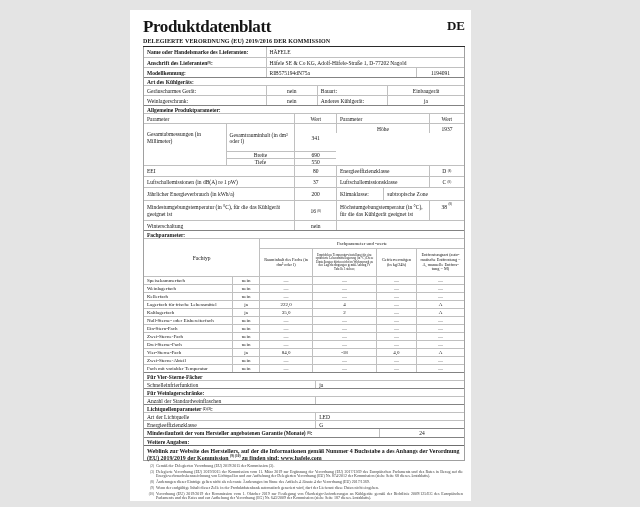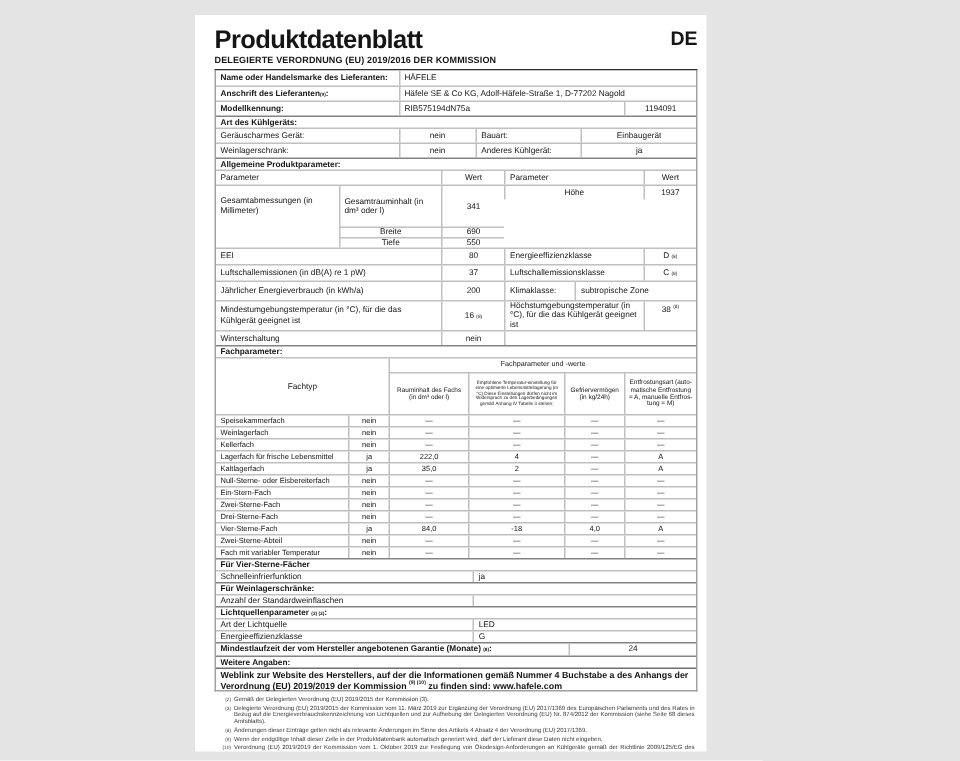--- a/index.html
+++ b/index.html
@@ -8,21 +8,21 @@
     background:#e4e4e4;
     font-family:"Liberation Sans", sans-serif;
     color:#151515;
     -webkit-font-smoothing:antialiased;
   }
   .page{
     position:absolute;left:130px;top:10px;width:341px;height:491px;
     background:#ffffff;box-sizing:border-box;
     padding:8px 6px 0 13px;overflow:hidden;
   }
-  .content{width:322px;}
+  .content{width:322px;font-family:Liberation Serif, serif;}
   .title-row{display:flex;justify-content:space-between;align-items:flex-start;height:20px;}
   .doc-title{font-size:17px;font-weight:bold;letter-spacing:-0.4px;line-height:18px;}
   .lang{font-size:13px;font-weight:bold;line-height:16px;}
   .subtitle{font-size:6px;font-weight:bold;letter-spacing:0.1px;padding-bottom:2px;border-bottom:1.6px solid #2b2b2b;}
   .tbl{border:1px solid #a0a0a0;border-top:none;box-sizing:border-box;}
   .row{display:grid;border-top:1px solid #c0c0c0;box-sizing:border-box;background:#fff;}
   .row:first-child{border-top:none;}
   .sec{border-top:1px solid #838383;}
   .sec .cell{font-weight:bold;}
   .cell{

